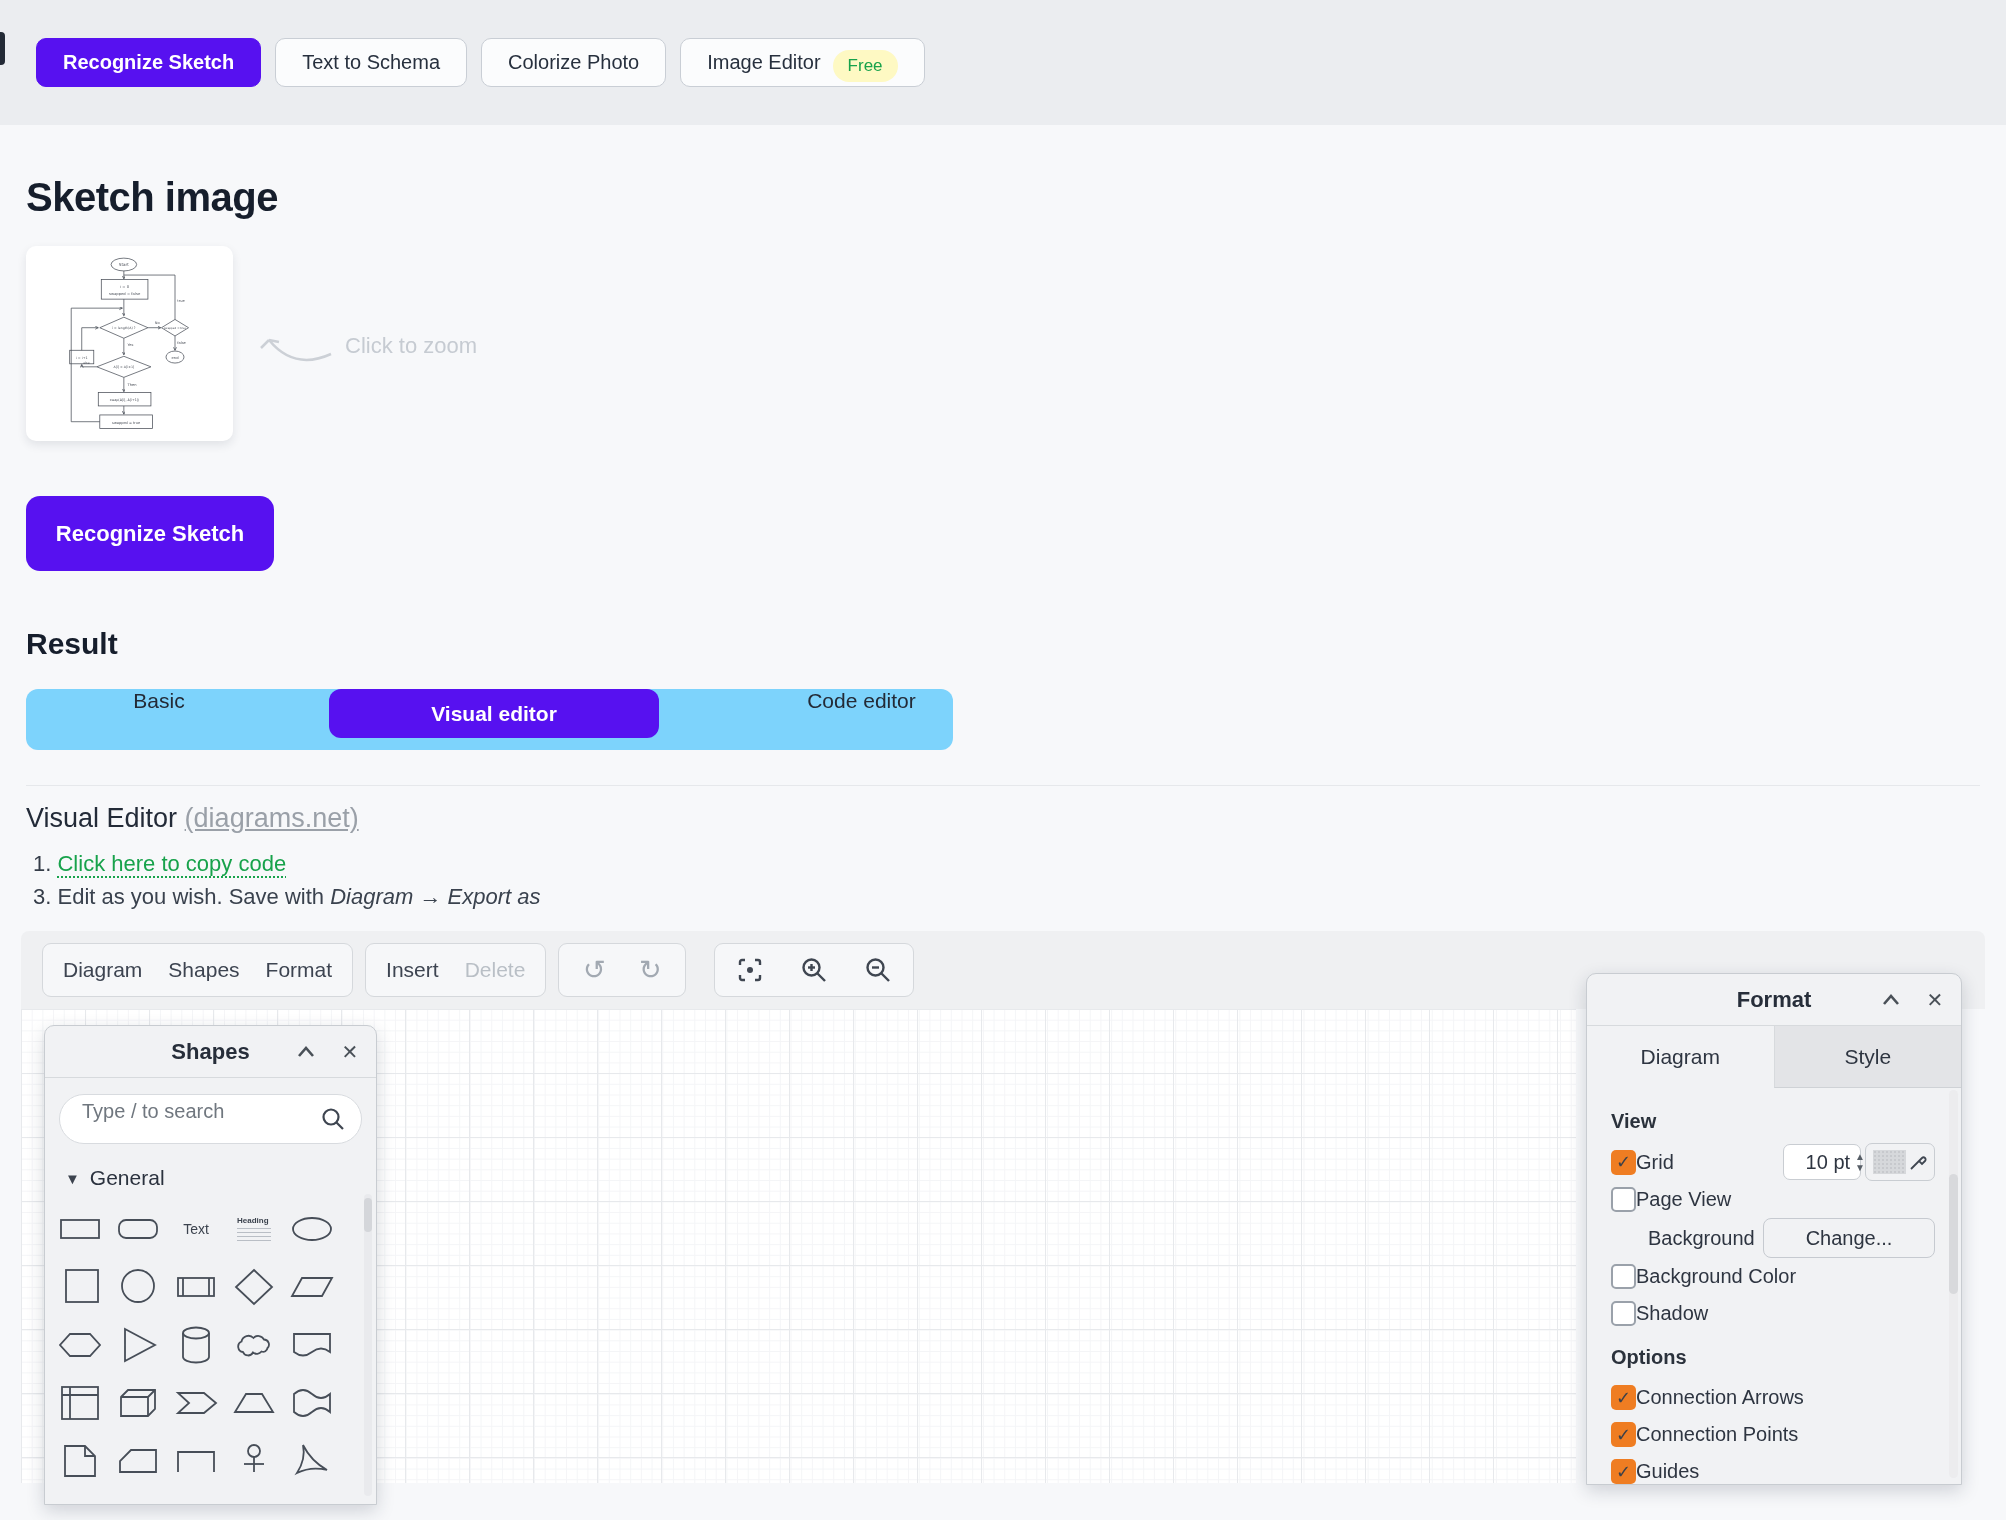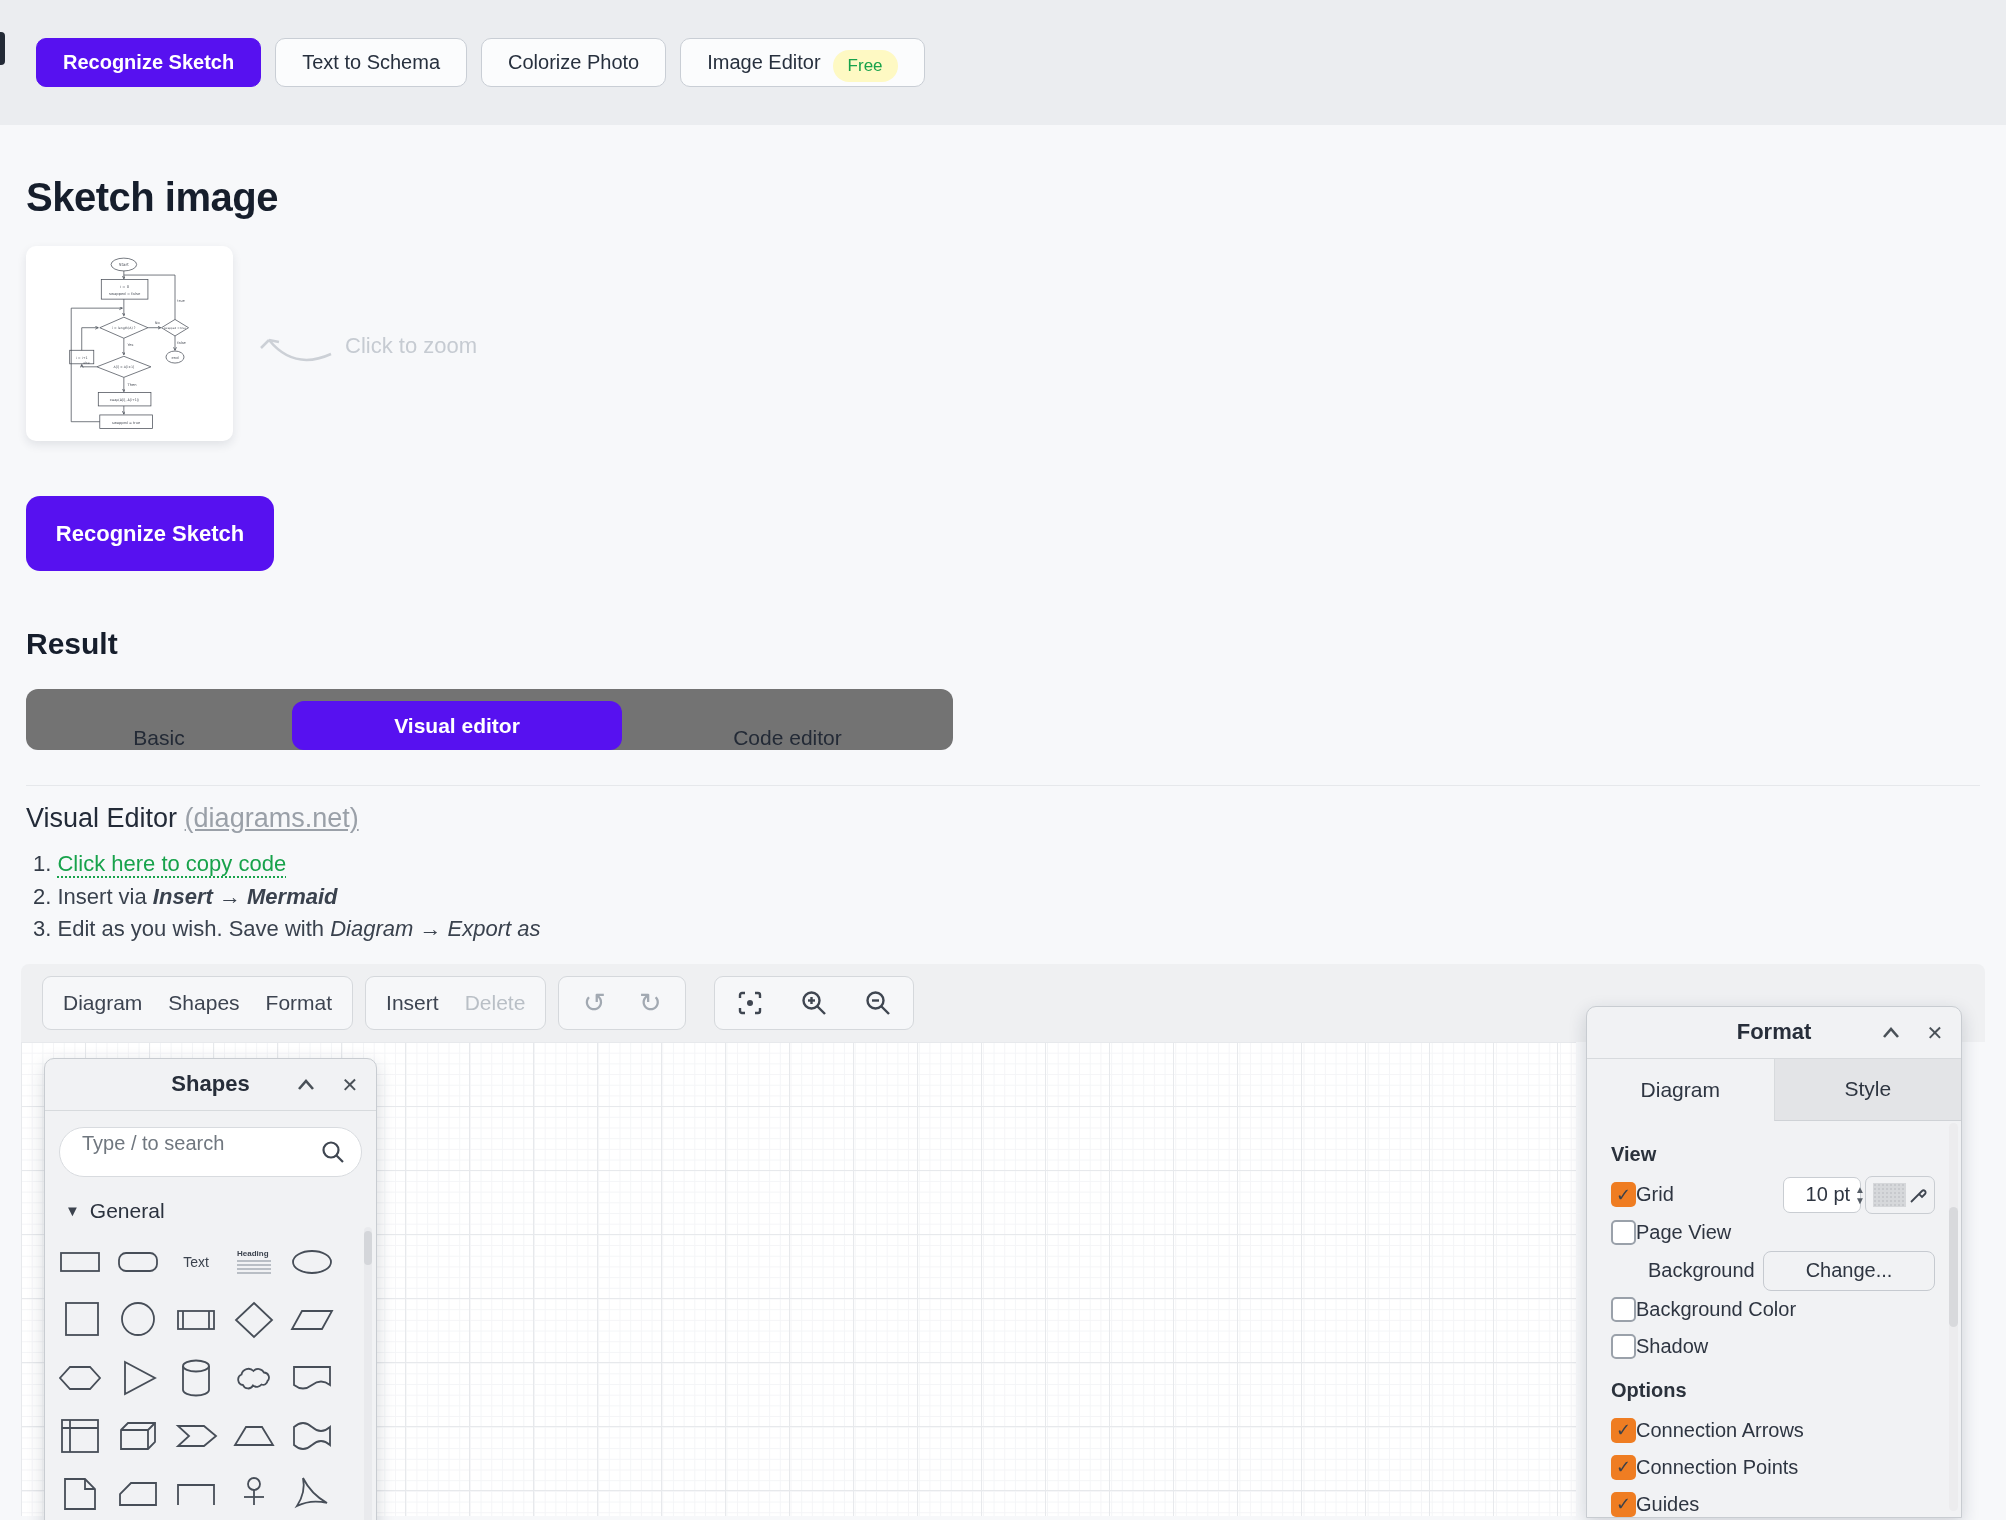--- a/index.html
+++ b/index.html
@@ -17,21 +17,21 @@
   
   .content { padding:0 26px; }
   .h1 { margin-top:50px; font-size:40px; font-weight:800; color:#161e2c; letter-spacing:-0.5px; }
   .sketch-row { margin-top:26px; display:flex; align-items:flex-start;text-align:center; }
   .thumb-card { width:207px; height:195px; background:#fff; border-radius:10px; box-shadow:0 4px 10px rgba(30,40,60,.10); padding:8px; }
   .thumb-card svg { width:100%; height:100%; }
   .zoom-hint { display:flex; align-items:center; margin-top:78px; margin-left:24px; color:#c6cbd2; font-size:22px; gap:10px; }
   .cta { margin-top:55px; width:248px; height:75px; background:#5711f0; color:#fff; font-size:22px; font-weight:bold;
          border:none; border-radius:14px; cursor:pointer; }
   .h2 { margin-top:56px; font-size:30px; font-weight:800; color:#161e2c; }
-  .tabbar { margin-top:28px; width:927px; height:61px; background:#737373; border-radius:12px; display:flex; align-items:flex-end; }
+  .tabbar { margin-top:28px; width:927px; height:61px; background:#7dd3fc; border-radius:12px; display:flex; align-items:flex-start;gap:37px; }
   .tabseg { font-size:21px; color:#232a36; text-align:center; cursor:pointer; }
   .tabseg.basic { flex:0 0 266px; }
   .tabseg.code  { flex:0 0 331px; }
   .tabseg.active { flex:0 0 330px; height:49px; line-height:49px; background:#5711f0; color:#fff; font-weight:bold; border-radius:12px; }
   .divider { margin-top:35px; height:1px; background:#e6e8eb; width:100%; }
 
   
   .ve { padding:17px 26px 0 26px; }
   .ve-h { font-size:27px; color:#232b38; }
   .ve-h .dim { color:#9aa0a8; text-decoration:underline; }
@@ -210,24 +210,20 @@
   <div class="ve-h">
     <span>Visual Editor</span>
     <span class="dim">(diagrams.net)</span>
   </div>
   <div class="steps">
     <div>
       <span class="num">1.</span>
       <span class="link-green">Click here to copy code</span>
     </div>
     <div>
-      <span class="num">2.</span>
-      <span>Insert via </span><span class="bi">Insert</span><span> → </span><span class="bi">Mermaid</span>
-    </div>
-    <div>
       <span class="num">3.</span>
       <span>Edit as you wish. Save with </span><span class="it">Diagram</span><span> → </span><span class="it">Export as</span>
     </div>
   </div>
 </div>
 
 <div class="editor">
   <div class="etoolbar">
     <div class="egroup">
       <span class="menu-item">Diagram</span>

